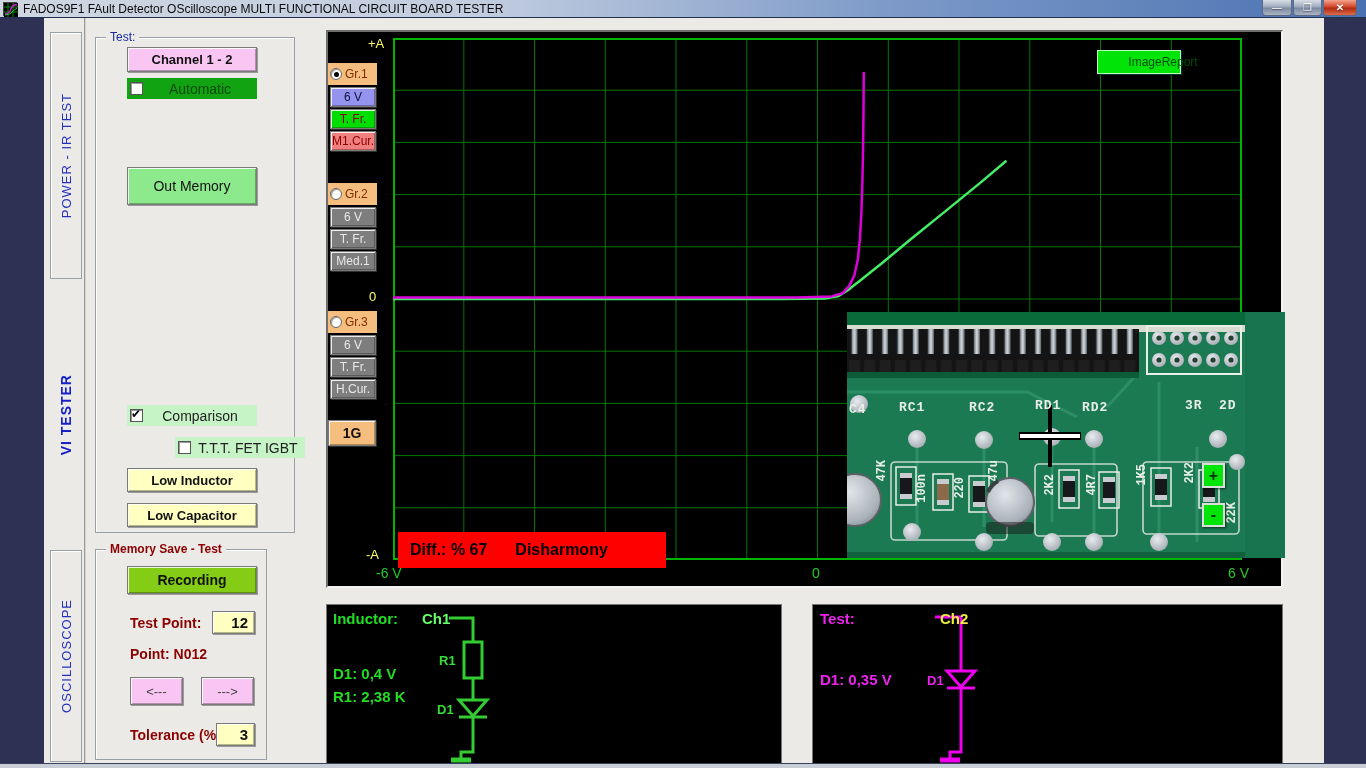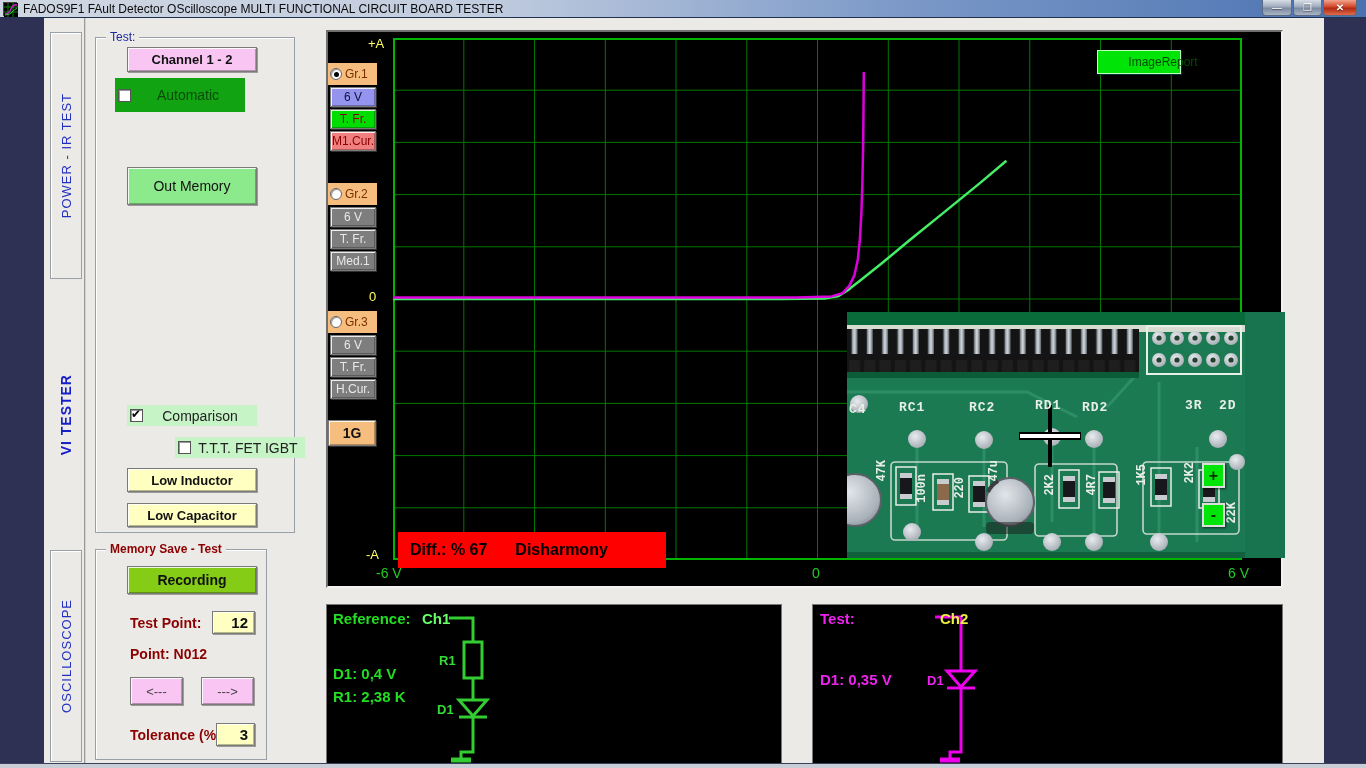--- a/index.html
+++ b/index.html
@@ -48,21 +48,21 @@
     font-size:13px;color:#111;display:flex;align-items:center;justify-content:center;}
   .pink{background:#F9C6F4;}
   .violet{background:#84cc16;}
   .lgreen{background:#8CEA8C;}
   .lyellow{background:#FFFFC2;}
   .orange{background:#F6BE7E;}
   .grayb{background:#7E7E7E;color:#E8E8E8;}
   .bold{font-weight:bold;}
 
   #btn-channel{left:127px;top:47px;width:130px;height:25px;}
-  #row-automatic{position:absolute;left:115px;top:78px;width:130px;height:34px;background:#12A312;
+  #row-automatic{position:absolute;left:127px;top:78px;width:130px;height:21px;background:#12A312;
     display:flex;align-items:center;font-size:14px;color:#0a4a0a;}
   #row-automatic .cb{margin-left:3px;}
   #row-automatic .lbl{flex:1;text-align:center;}
   #btn-outmemory{left:127px;top:167px;width:130px;height:38px;font-size:14px;}
 
   .checkrow{position:absolute;left:127px;width:130px;height:21px;background:#C6F4C6;
     display:flex;align-items:center;font-size:14px;color:#222;}
   #row-comparison{top:405px;}
   #row-ttt{top:437px;margin-left:48px;}
   .checkrow .cb{margin-left:3px;}
@@ -454,21 +454,21 @@
         <rect x="137" y="37" width="18" height="36"></rect>
         <path d="M146 73 V95"></path>
         <polygon points="132,95 160,95 146,111"></polygon>
         <path d="M132 112 H160"></path>
         <path d="M146 112 V147 H134 V155"></path>
         <path d="M124 155 H144" stroke-width="5"></path>
       </g>
       <text x="112" y="60" fill="#33DD33" font-size="13" font-weight="bold">R1</text>
       <text x="110" y="109" fill="#33DD33" font-size="13" font-weight="bold">D1</text>
     </svg>
-    <span class="cp-text green-t" style="left:6px;top:5px">Reference:</span>
+    <span class="cp-text green-t" style="left:6px;top:5px">Inductor:</span>
     <span class="cp-text lgreen-t" style="left:95px;top:5px">Ch1</span>
     <span class="cp-text green-t" style="left:6px;top:60px">D1: 0,4 V</span>
     <span class="cp-text green-t" style="left:6px;top:83px">R1: 2,38 K</span>
   </div>
 
   <div class="circuit-panel" id="test-panel">
     <svg width="469" height="158" viewBox="0 0 469 158">
       <g stroke="#EE00EE" stroke-width="3" fill="none">
         <path d="M122 12 H148 V66"></path>
         <polygon points="134,66 162,66 148,82"></polygon>

